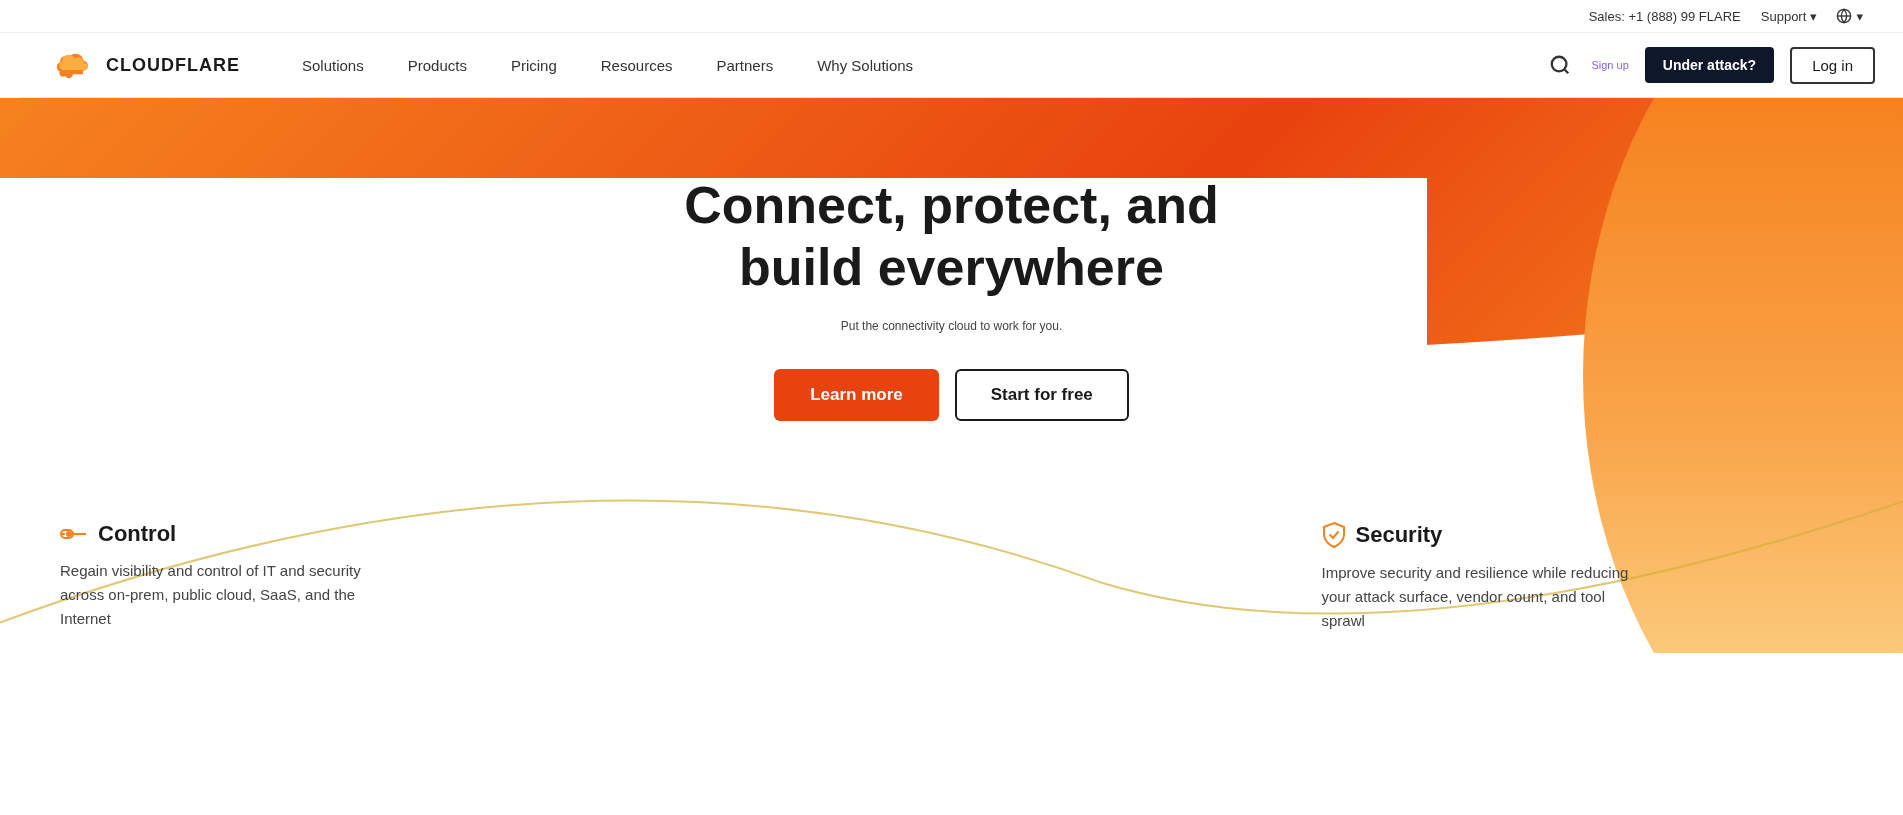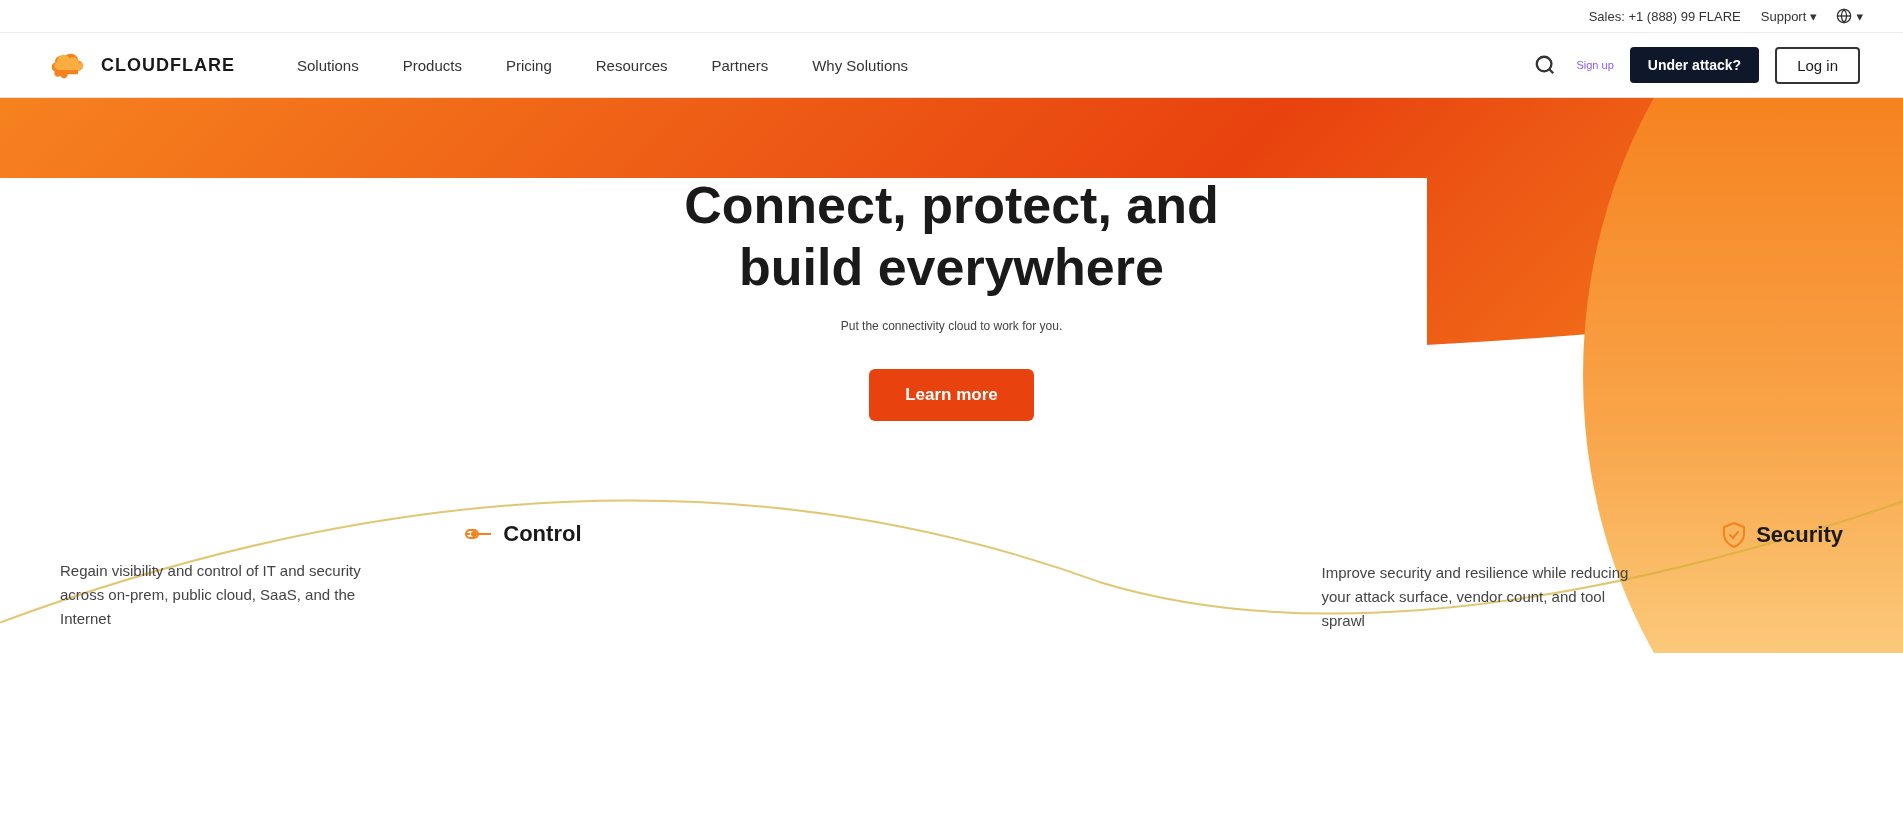--- a/index.html
+++ b/index.html
@@ -15,23 +15,24 @@
       color: #333;
       gap: 20px;
       border-bottom: 1px solid #eee;
     }
     .header-top a { color: #333; text-decoration: none; }
     .globe-icon { display: flex; align-items: center; gap: 4px; cursor: pointer; color: #333; }
 
     .header-nav {
       display: flex;
       align-items: center;
-      padding: 0 43px;
+      padding: 0 28px;
       height: 65px;
       border-bottom: 1px solid #e5e5e5;
+      margin-left: 20px;
     }
     .logo {
       display: flex;
       align-items: center;
       gap: 8px;
       margin-right: 40px;
       text-decoration: none;
     }
     .logo-cloud {
       width: 50px;
@@ -226,21 +227,20 @@
     .feature-card {
       flex: 1;
       padding: 20px 0;
     }
 
     .feature-title-row {
       display: flex;
       align-items: center;
       gap: 10px;
       margin-bottom: 12px;
-      justify-content: flex-end;
     }
 
     .feature-title {
       font-size: 22px;
       font-weight: 600;
       color: #1a1a1a;
     }
 
     .feature-desc {
       font-size: 15px;
@@ -330,20 +330,21 @@
   </svg>
 
   <div class="hero-content">
     <h1 class="hero-title">
       <span>Connect, protect, and</span><br>
       <span>build everywhere</span>
     </h1>
     <p class="hero-subtitle">Put the connectivity cloud to work for you.</p>
     <div class="hero-buttons">
       <button class="btn-learn-more">Learn more</button>
+      <button class="btn-start-free">Start for free</button>
     </div>
   </div>
 
   <div class="features-row">
     <div class="feature-card">
       <div class="feature-title-row">
         <svg width="28" height="24" viewBox="0 0 28 24" fill="none">
           <rect x="1" y="8" width="12" height="8" rx="4" stroke="#f6821f" stroke-width="2" fill="none"></rect>
           <circle cx="9" cy="12" r="3" fill="#f6821f"></circle>
           <path d="M13 12 H26" stroke="#f6821f" stroke-width="2"></path>

